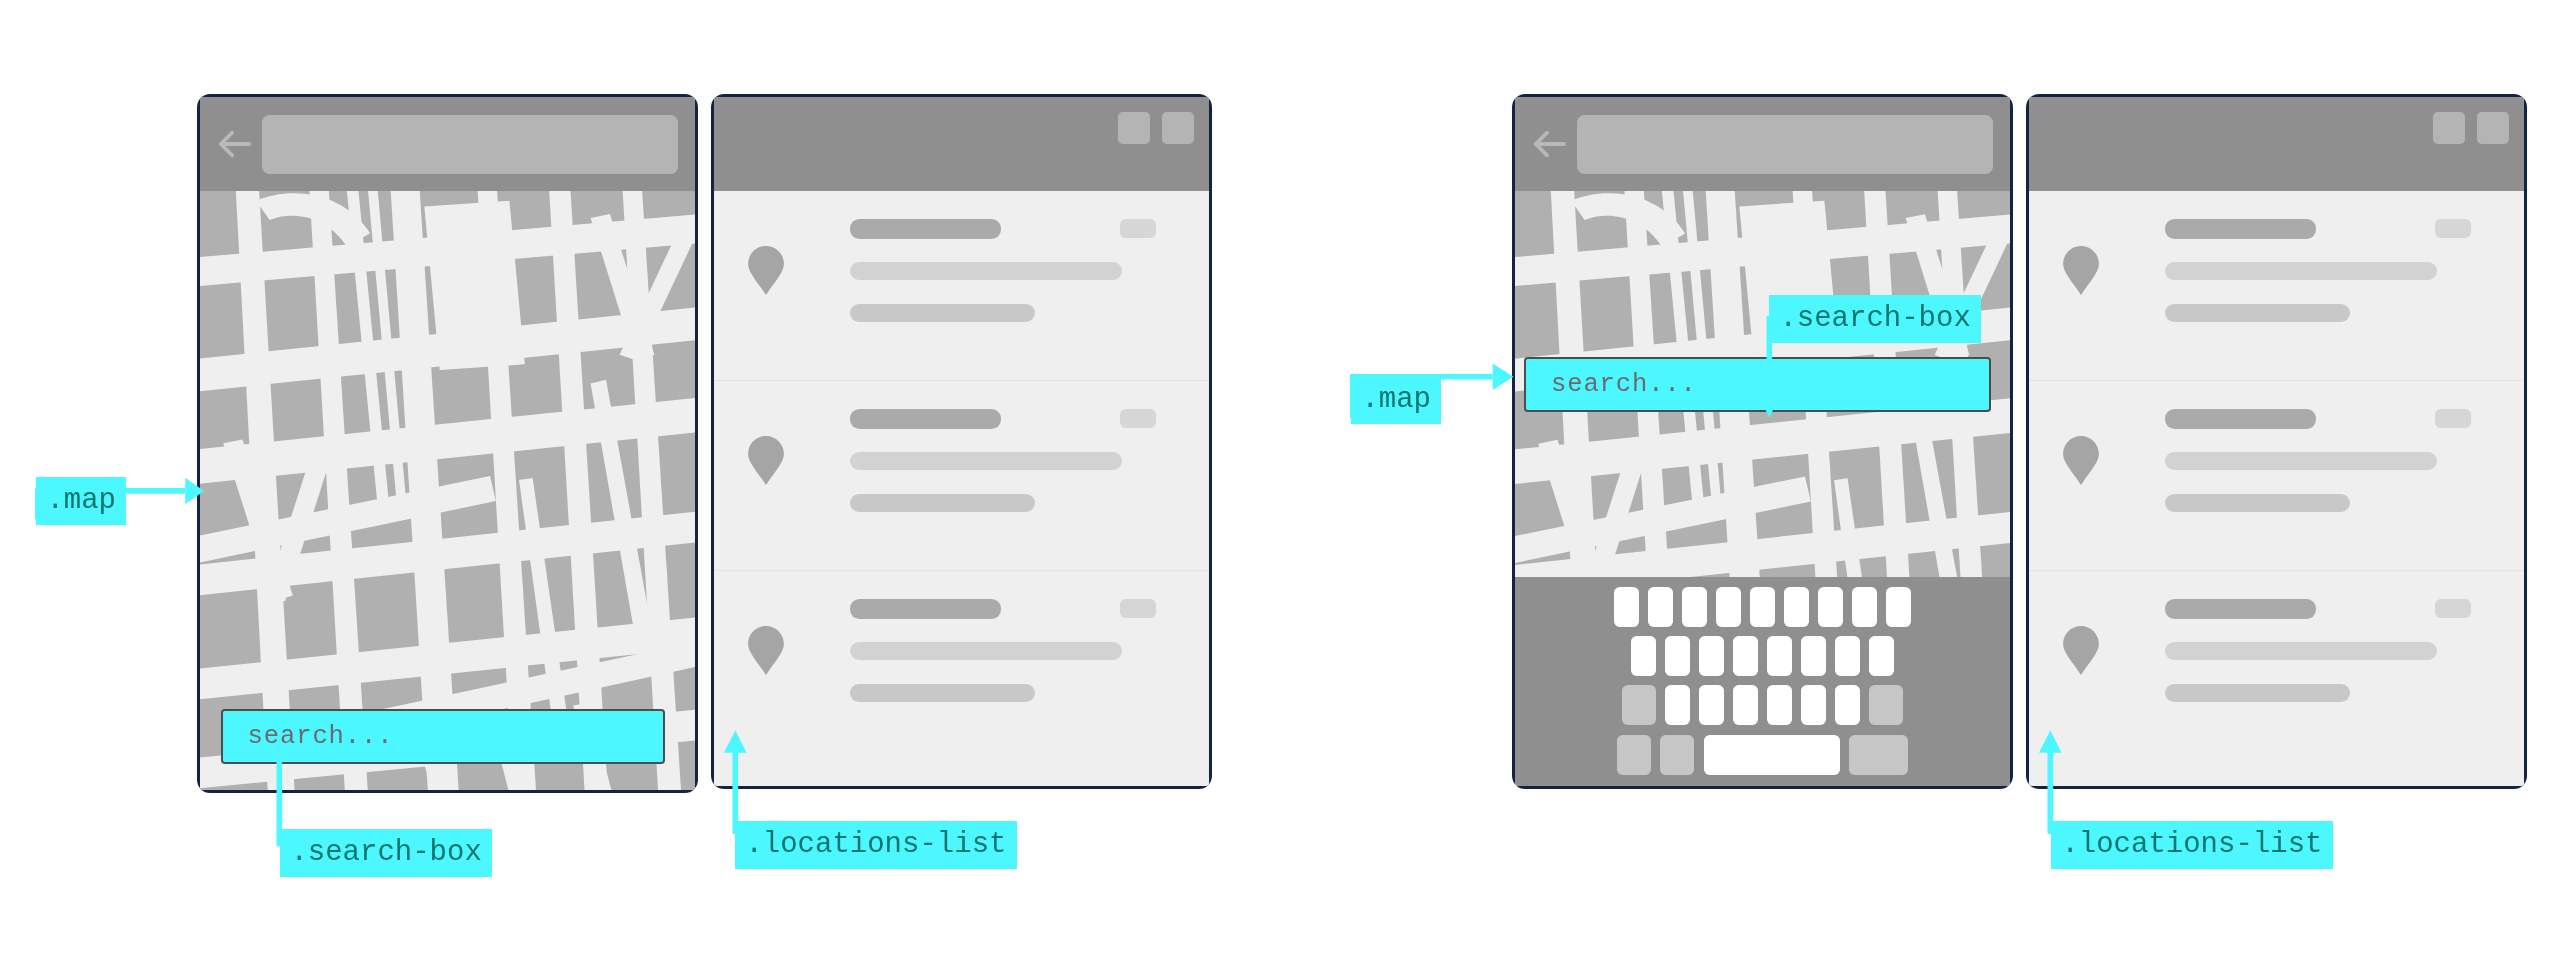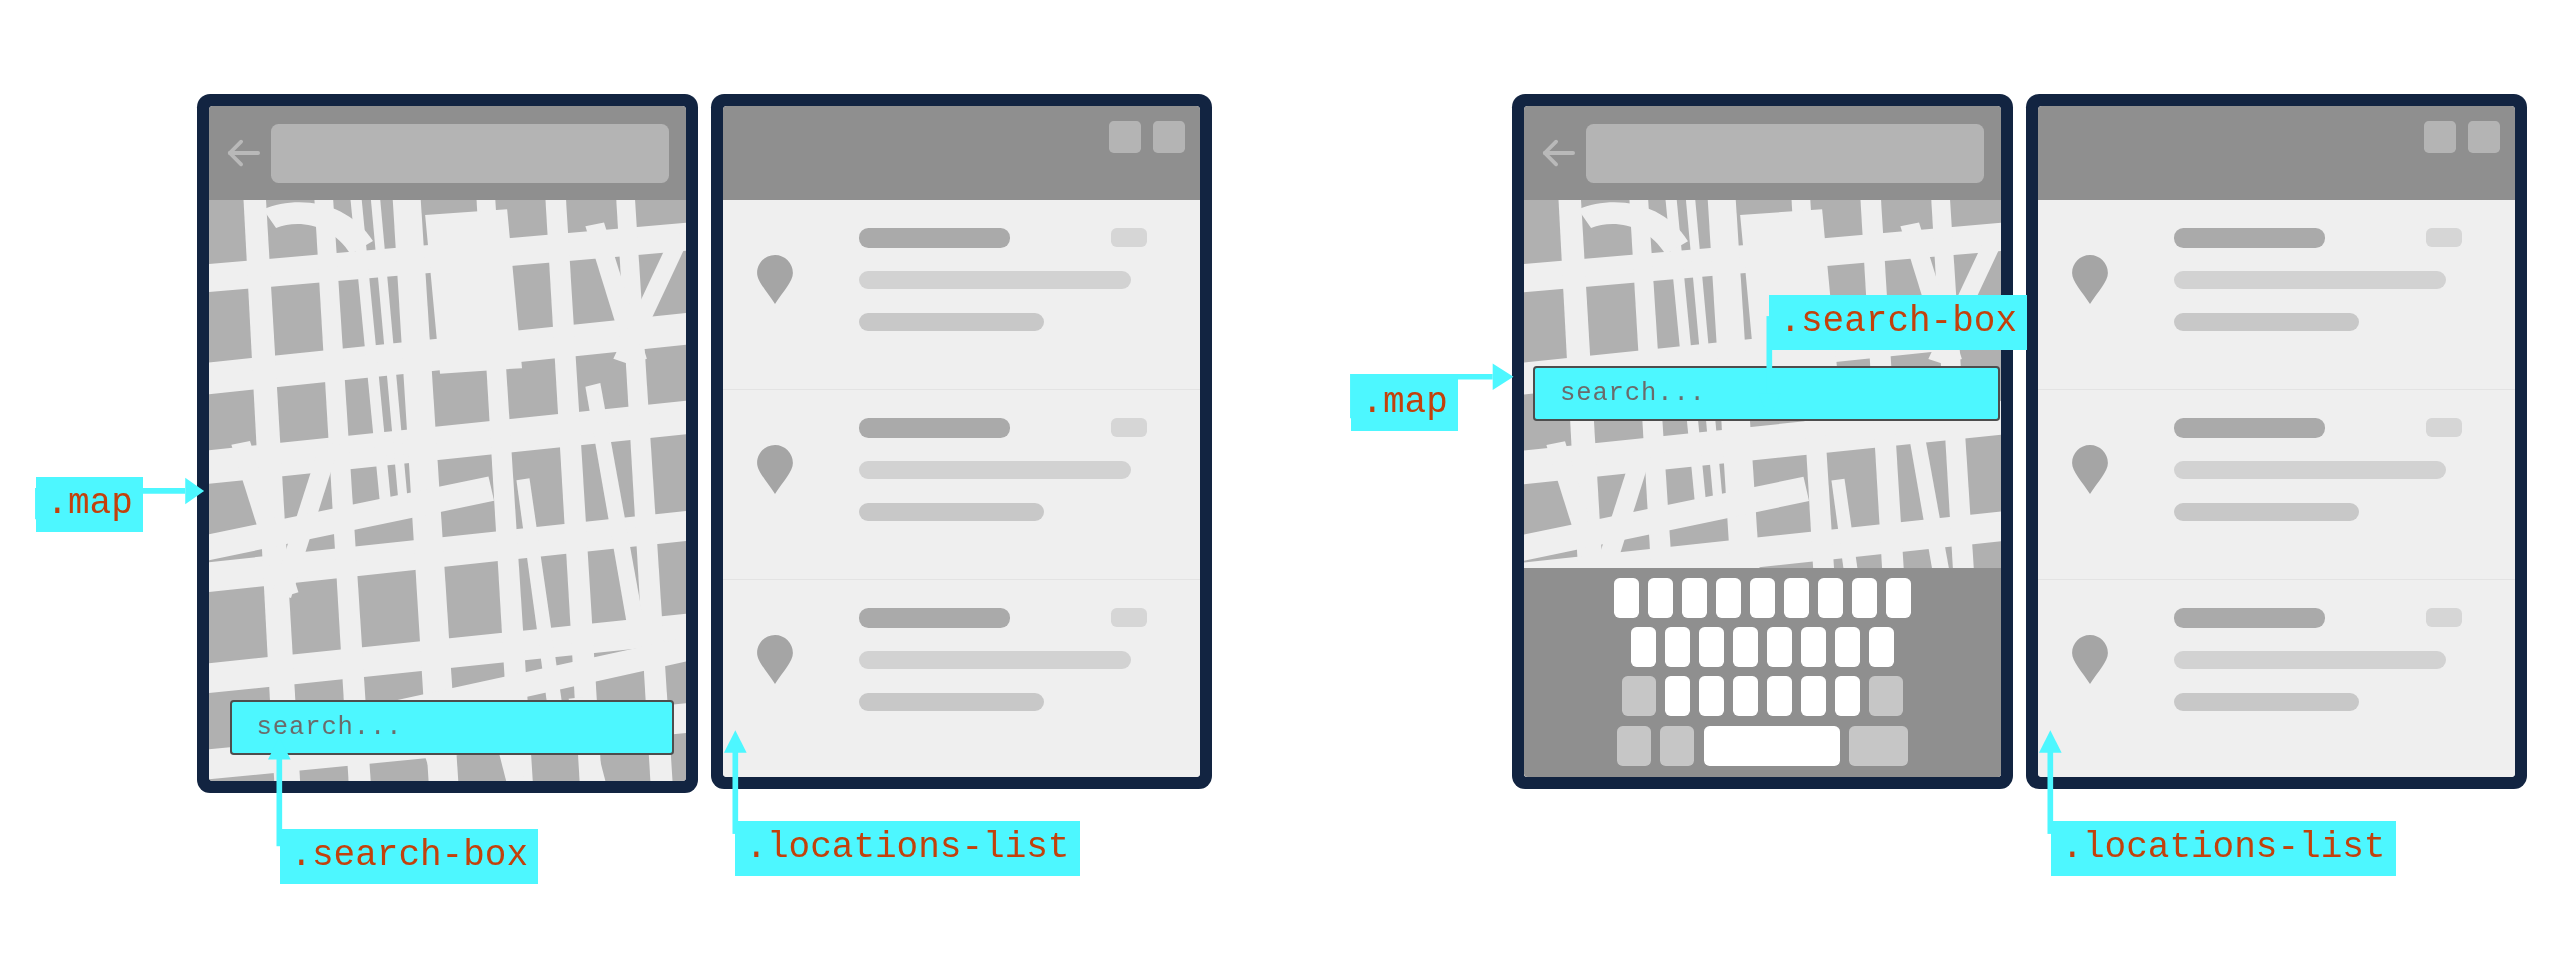--- a/index.html
+++ b/index.html
@@ -17,21 +17,21 @@
     width: 2576px;
     height: 968px;
     background: #ffffff;
   }
 
   
   .device {
     position: absolute;
     background: #122441;
     border-radius: 13.2px;
-    padding: 12px;
+    padding: 3px;
     box-sizing: border-box;
   }
   .device-screen {
     position: relative;
     width: 100%;
     height: 100%;
     overflow: hidden;
     background: #efefef;
     border-radius: 3.8px;
   }
@@ -198,23 +198,23 @@
     width: 24.6px;
   }
   .key.fn { background: #c6c6c6; width: 34px; }
   .key.space { width: 136px; }
   .key.wide { width: 59px; }
 
   
   .ann {
     position: absolute;
     background: #4df7ff;
-    color: #c2410c;
+    color: #0f766e;
     font-family: "Liberation Mono", "DejaVu Sans Mono", monospace;
-    font-size: 36px;
+    font-size: 29px;
     line-height: 1;
     padding: 8.5px 10.4px 10.4px 10.4px;
     white-space: nowrap;
     box-sizing: border-box;
   }
   .conn {
     position: absolute;
   }
   .conn svg { display:block; overflow: visible; }
 </style>

